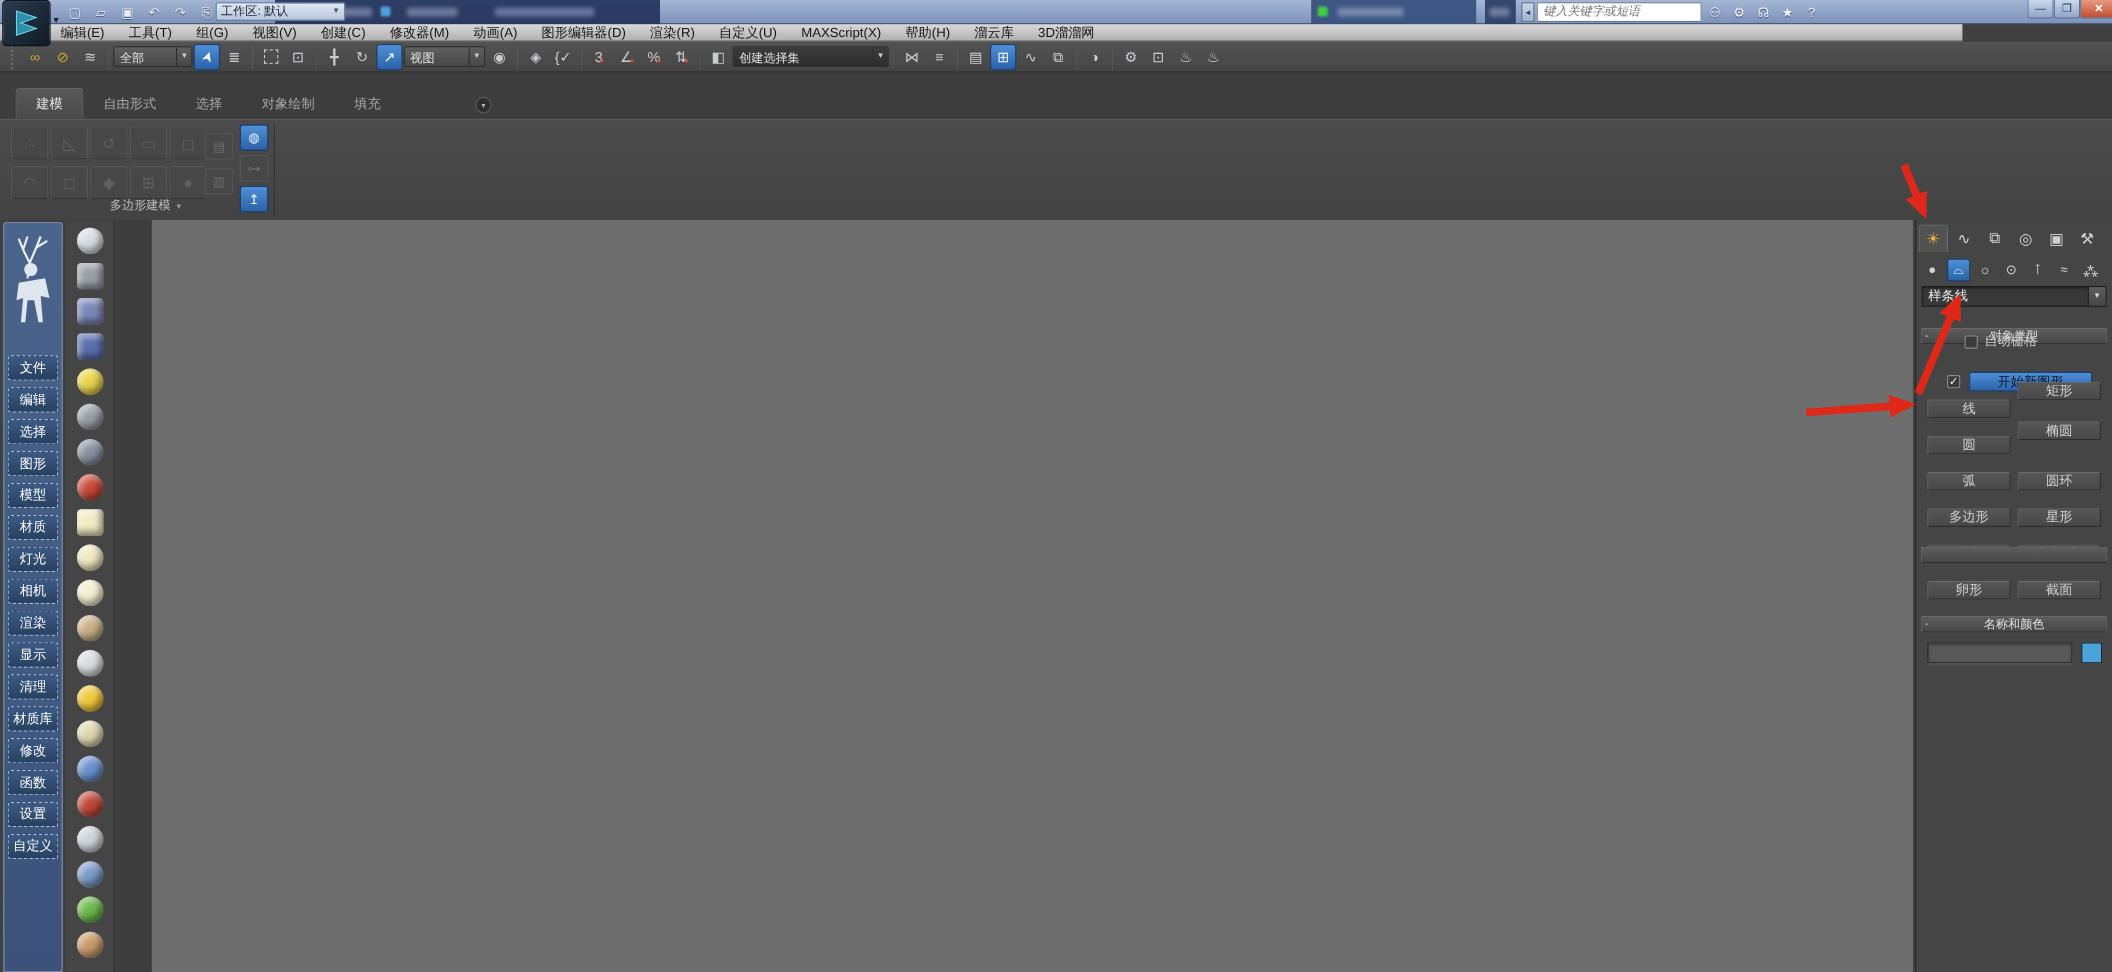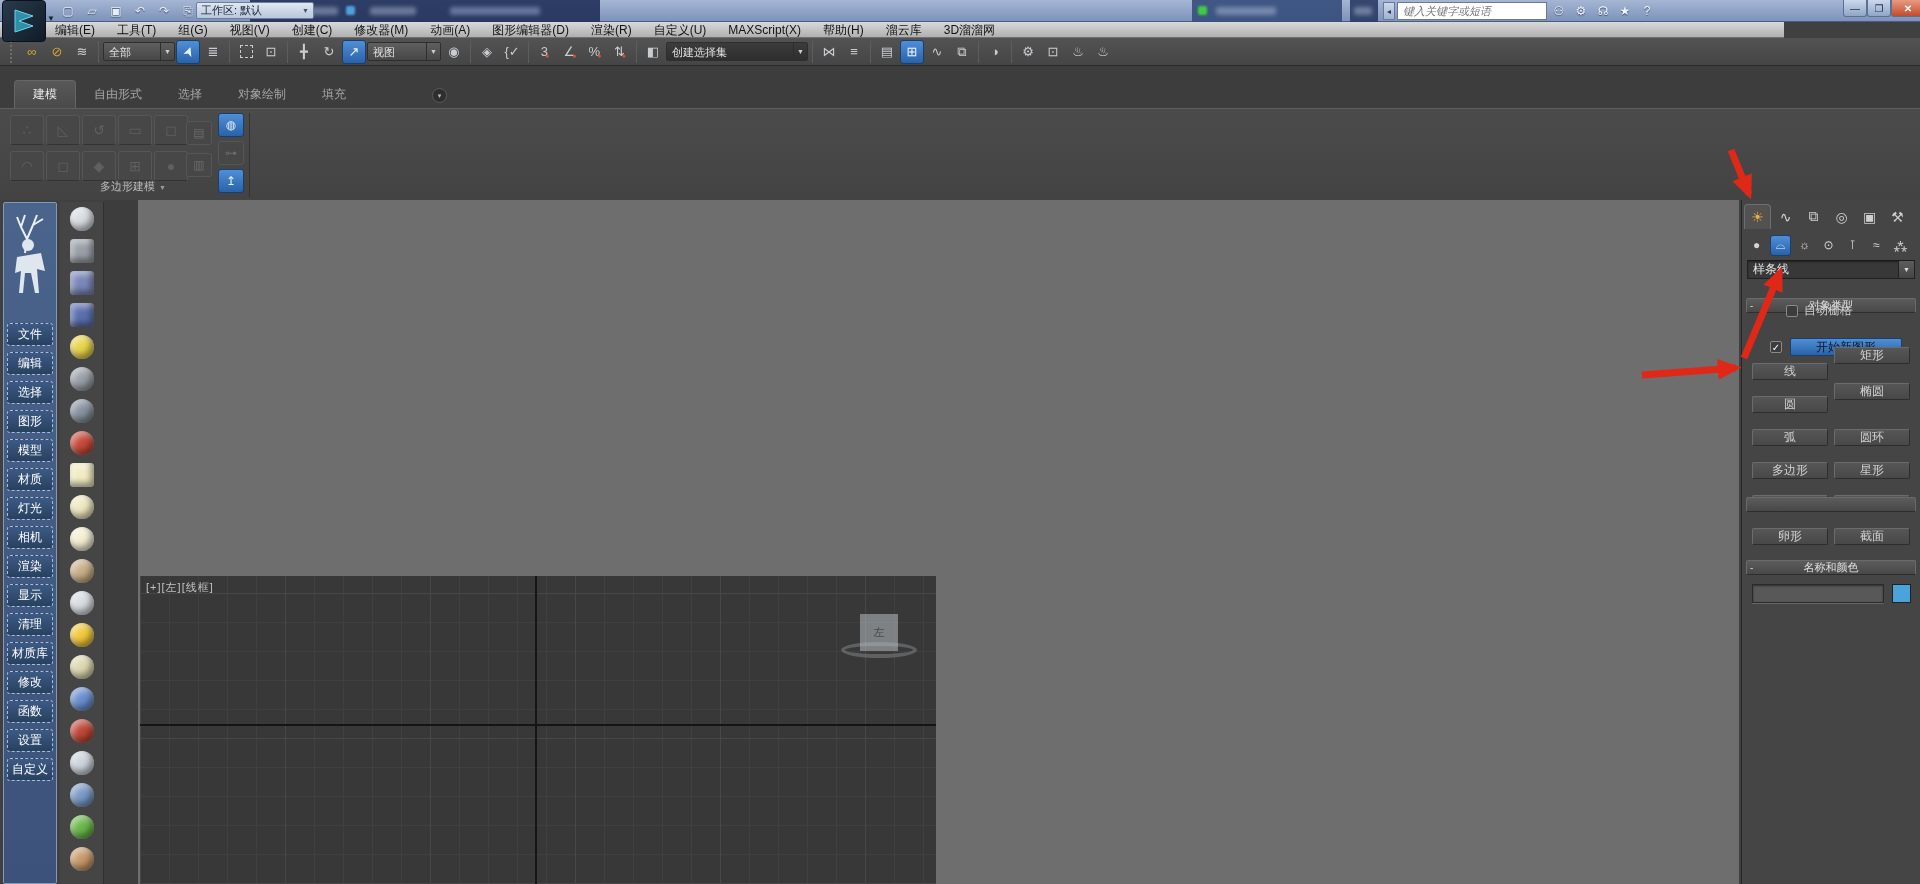--- a/index.html
+++ b/index.html
@@ -522,27 +522,20 @@
   <div class="tc-tile">
       <span class="tc-ball" style="background: rgb(200, 154, 106);"></span>
     </div>
 </div>
 <div id="left-gap"></div>
 
 <div id="vp-zone">
 
 
 
-  <div class="viewport" id="vp-left" style="left:2px;top:376px;width:796px;height:308px">
-    <div class="vp-label">[+][左][线框]</div>
-    <div class="axisX" style="top:148px"></div>
-    <div class="axisY" style="left:395px"></div>
-    <div class="vc-face" style="left:720px;top:38px;width:38px;height:37px">左</div>
-    <div class="vc-ellipse" style="left:701px;top:66px;width:76px;height:16px"></div>
-  </div>
 
 </div>
 
 <div id="cmd">
   <div id="cmd-tabs">
     <span class="cmd-tab active">
         <span>☀</span>
       </span>
     <span class="cmd-tab">
         <span>∿</span>

